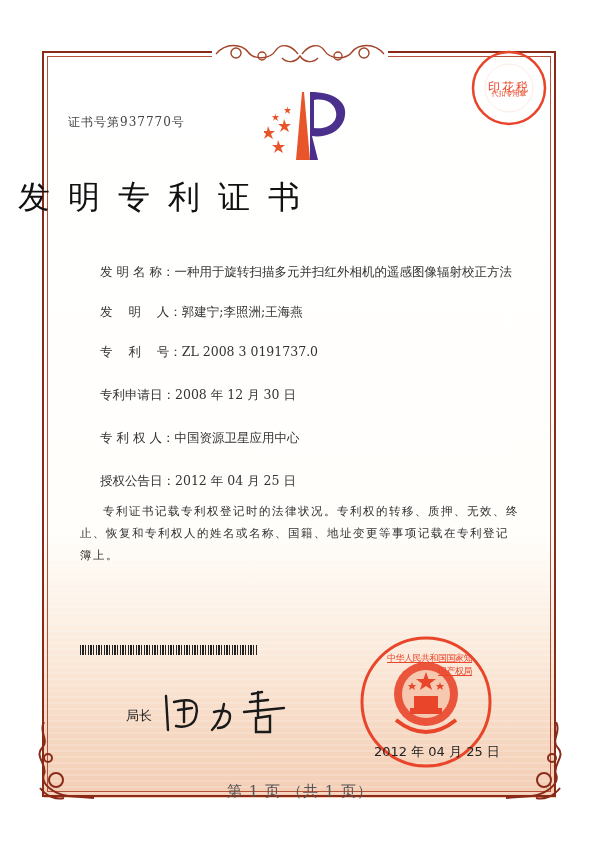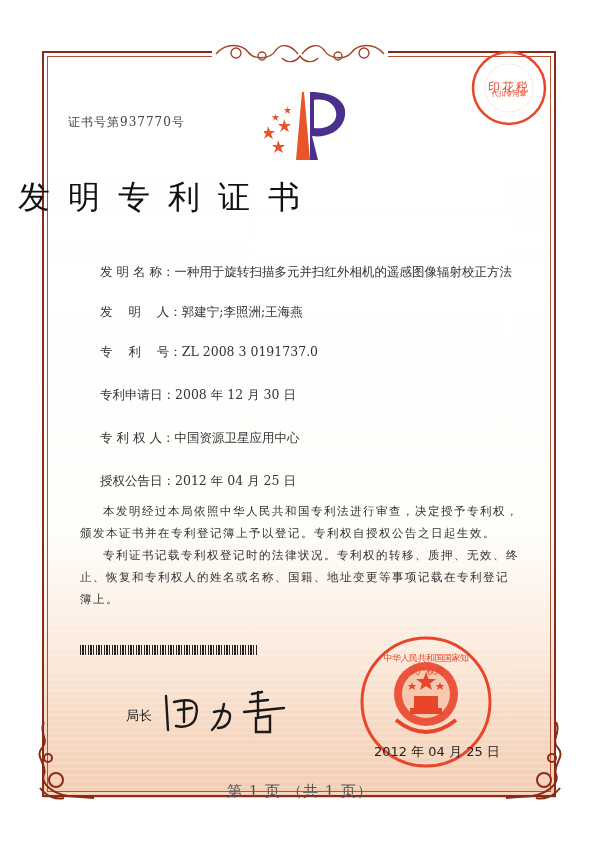--- a/index.html
+++ b/index.html
@@ -139,21 +139,20 @@
   <span class="lbl">专利申请日：</span><span>2008 年 12 月 30 日</span>
 </div>
 <div class="field" style="top:430px">
   <span class="lbl">专 利 权 人：</span><span>中国资源卫星应用中心</span>
 </div>
 <div class="field" style="top:473px">
   <span class="lbl">授权公告日：</span><span>2012 年 04 月 25 日</span>
 </div>
 
 <div class="body-text">
-  <p>本发明经过本局依照中华人民共和国专利法进行审查，决定授予专利权，颁发本证书并在专利登记簿上予以登记。专利权自授权公告之日起生效。</p>
   <p>专利证书记载专利权登记时的法律状况。专利权的转移、质押、无效、终止、恢复和专利权人的姓名或名称、国籍、地址变更等事项记载在专利登记簿上。</p>
 </div>
 
 <div class="barcode"></div>
 
 <div class="director-label">局长</div>
 <svg class="signature" viewBox="0 0 130 50">
   <g fill="none" stroke="#1a1a1a" stroke-width="2.4" stroke-linecap="round">
     <path d="M6 10 L 8 44"></path>
     <path d="M14 16 C 30 12, 40 14, 36 30 C 34 40, 24 42, 16 40"></path>
@@ -167,16 +166,16 @@
   <circle cx="70" cy="66" r="64" fill="none" stroke="#e8452a" stroke-width="3"></circle>
   <circle cx="70" cy="58" r="32" fill="#e8452a" opacity="0.9"></circle>
   <circle cx="70" cy="58" r="24" fill="#f7c8b0"></circle>
   <polygon points="70,36 72.5,43 80,43 74,47.5 76,54 70,50 64,54 66,47.5 60,43 67.5,43" fill="#e8452a"></polygon>
   <polygon points="56,46 57,49 60,49 58,51 59,54 56,52 53,54 54,51 52,49 55,49" fill="#e8452a"></polygon>
   <polygon points="84,46 85,49 88,49 86,51 87,54 84,52 81,54 82,51 80,49 83,49" fill="#e8452a"></polygon>
   <rect x="58" y="60" width="24" height="12" fill="#e8452a"></rect>
   <rect x="54" y="72" width="32" height="6" fill="#e8452a"></rect>
   <path d="M40 84 C 60 100, 80 100, 100 84" fill="none" stroke="#e8452a" stroke-width="4"></path>
 </svg>
-<div style="position:absolute;left:380px;top:652px;width:92px;text-align:center;font-size:9px;color:#e8452a;font-family:'DejaVu Sans',sans-serif;letter-spacing:-0.5px;">中华人民共和国国家知识产权局</div>
+<div style="position:absolute;left:380px;top:652px;width:92px;text-align:right;font-size:9px;color:#e8452a;font-family:'DejaVu Sans',sans-serif;letter-spacing:-0.5px;text-decoration:underline;">中华人民共和国国家知识产权局</div>
 <div class="seal-date">2012 年 04 月 25 日</div>
 
 <div class="page-num">第 1 页  （共 1 页）</div>
 
 </body></html>

